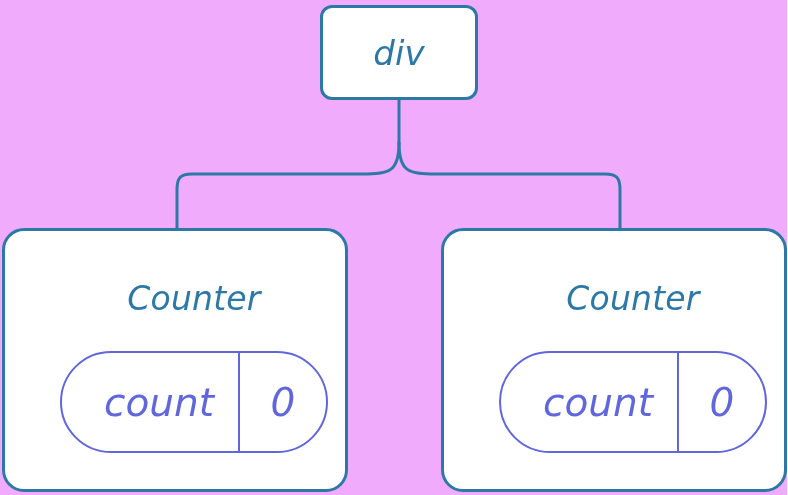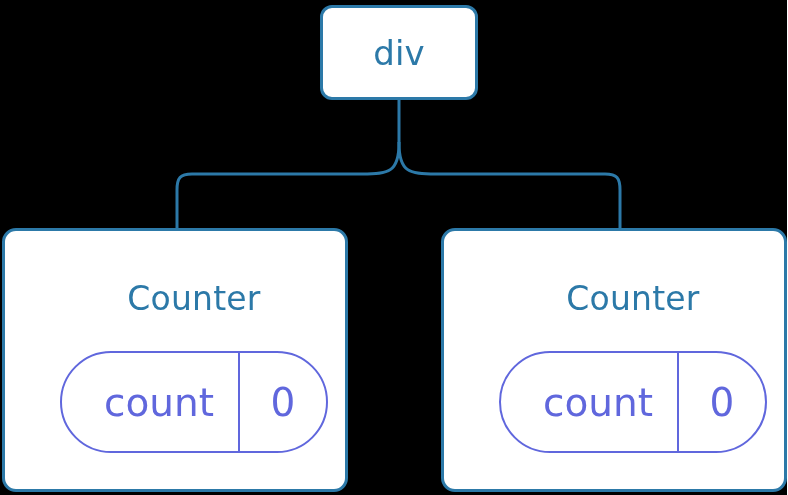--- a/index.html
+++ b/index.html
@@ -9,22 +9,23 @@
   body {
     width: 788px;
     height: 495px;
     overflow: hidden;
     font-family: "DejaVu Sans", sans-serif;
   }
   #stage {
     position: relative;
     width: 787px;
     height: 495px;
-    background: #000000;
+    background: #f0abfc;
     overflow: hidden;
+    font-style: italic;
   }
 
   
   #connectors {
     position: absolute;
     left: 0;
     top: 0;
     width: 788px;
     height: 495px;
     z-index: 1;
@@ -54,21 +55,21 @@
   .node--root .node-title {
     font-size: 34px;
     line-height: 1;
   }
 
   
   .node--component {
     top: 228px;
     width: 346px;
     height: 264px;
-    border-radius: 14px;
+    border-radius: 22px;
     padding-top: 48px;
     padding-left: 38px;
   }
   .node--left  { left: 2px; }
   .node--right { left: 441px; }
 
   .node-title {
     color: #2c79a8;
     font-size: 33px;
     letter-spacing: 0.2px;

